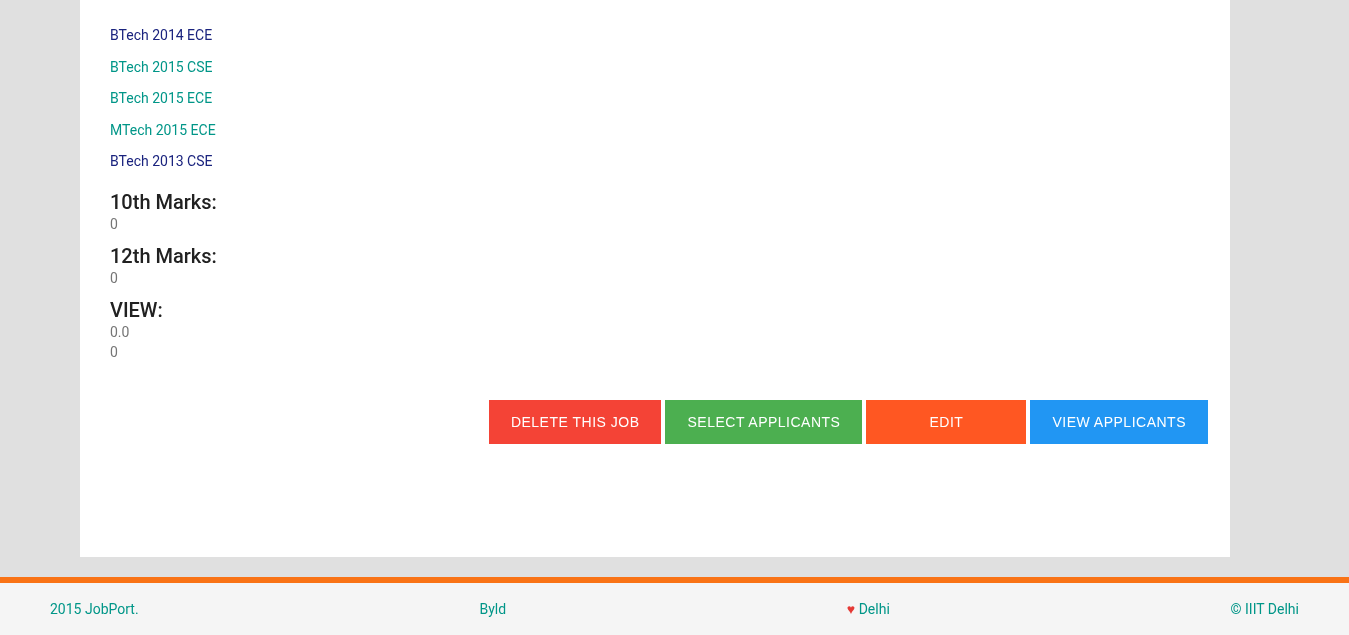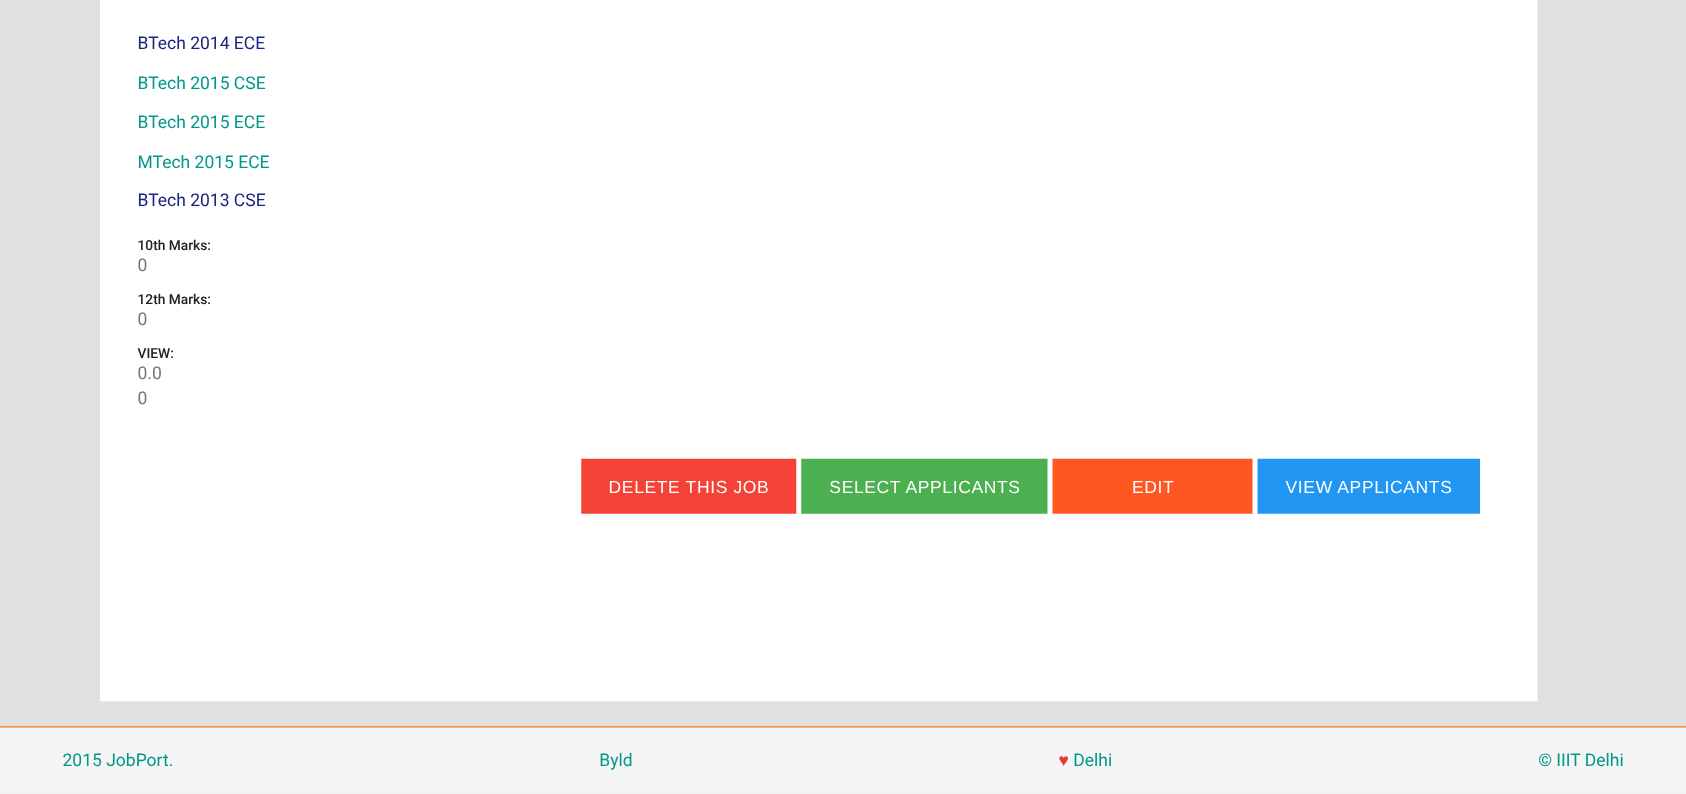--- a/index.html
+++ b/index.html
@@ -13,39 +13,39 @@
       background-color: #e0e0e0;
       min-height: 635px;
       display: flex;
       flex-direction: column;
     }
 
     .card {
       background: #ffffff;
       width: 100%;
       max-width: 1150px;
-      padding: 20px 46px 30px 30px;
+      padding: 20px 22px 30px 30px;
       margin-top: 0;
       min-height: 420px;
       position: relative;
     }
 
     .list-item {
       font-size: 14px;
       color: #009688;
       padding: 6px 0;
       line-height: 1.4;
     }
 
     .list-item.dark {
       color: #1a237e;
     }
 
     .field-label {
-      font-size: 11px;
+      font-size: 20px;
       font-weight: 500;
       color: #212121;
       margin-top: 12px;
       margin-bottom: 2px;
     }
 
     .field-value {
       font-size: 14px;
       color: #757575;
       margin-bottom: 4px;
@@ -82,21 +82,21 @@
     .btn-view {
       background-color: #2196f3;
     }
 
     .btn-edit {
       background-color: #ff5722;
     }
 
     footer {
       background-color: #f5f5f5;
-      border-top: 1px solid #f97316;
+      border-top: 6px solid #f97316;
       padding: 18px 50px;
       display: flex;
       justify-content: space-between;
       align-items: center;
     }
 
     .footer-item {
       font-size: 14px;
       color: #009688;
     }

